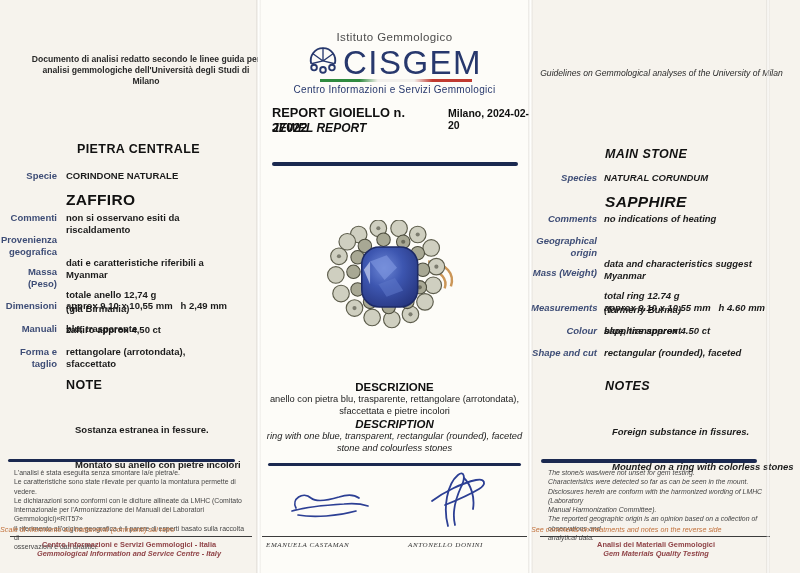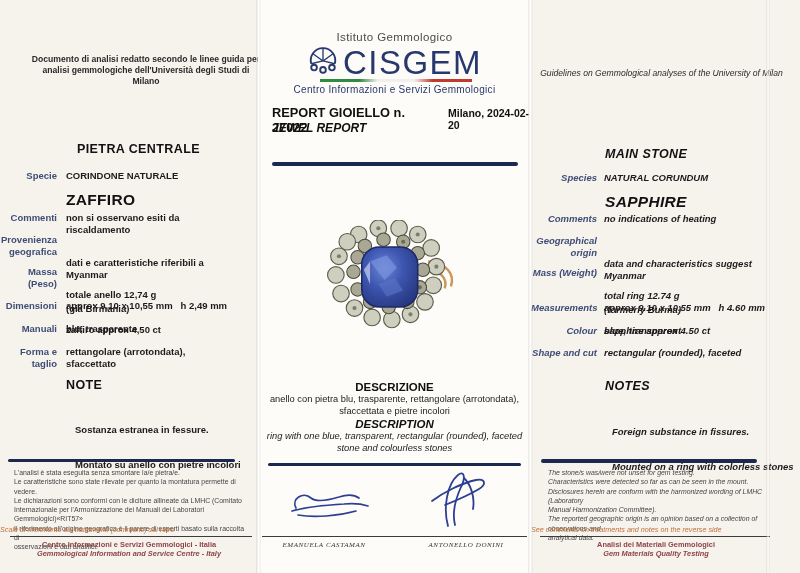--- a/index.html
+++ b/index.html
@@ -41,21 +41,21 @@
   .logo-sub{font-size:10px;color:#27386d;text-align:center;letter-spacing:.3px;}
   .report-line{position:absolute;display:flex;align-items:baseline;}
   .report-title{font-size:12.8px;font-weight:700;color:#101010;}
   .report-date{font-size:10.5px;font-weight:700;color:#101010;margin-left:22px;}
   .report-sub{font-size:12px;font-weight:700;font-style:italic;color:#101010;}
   .desc-title{font-size:11.5px;font-weight:700;text-align:center;color:#101010;}
   .desc-title.en{font-style:italic;}
   .desc-text{font-size:9.3px;line-height:11.5px;text-align:center;color:#1b1b1b;}
   .desc-text.en{font-style:italic;}
   .signer{font-family:"Liberation Serif",serif;font-style:italic;font-size:7px;
-          letter-spacing:.6px;color:#333;text-align:center;}
+          letter-spacing:.6px;color:#333;}
 </style>
 </head>
 <body>
 
 <div class="cert">
   <div class="top-edge"></div>
 
   <div class="panel panel-left">
     <div class="abs intro" style="top:54px;left:31px;width:230px;font-weight:bold;">Documento di analisi redatto secondo le linee guida per analisi gemmologiche dell'Università degli Studi di Milano</div>
 

